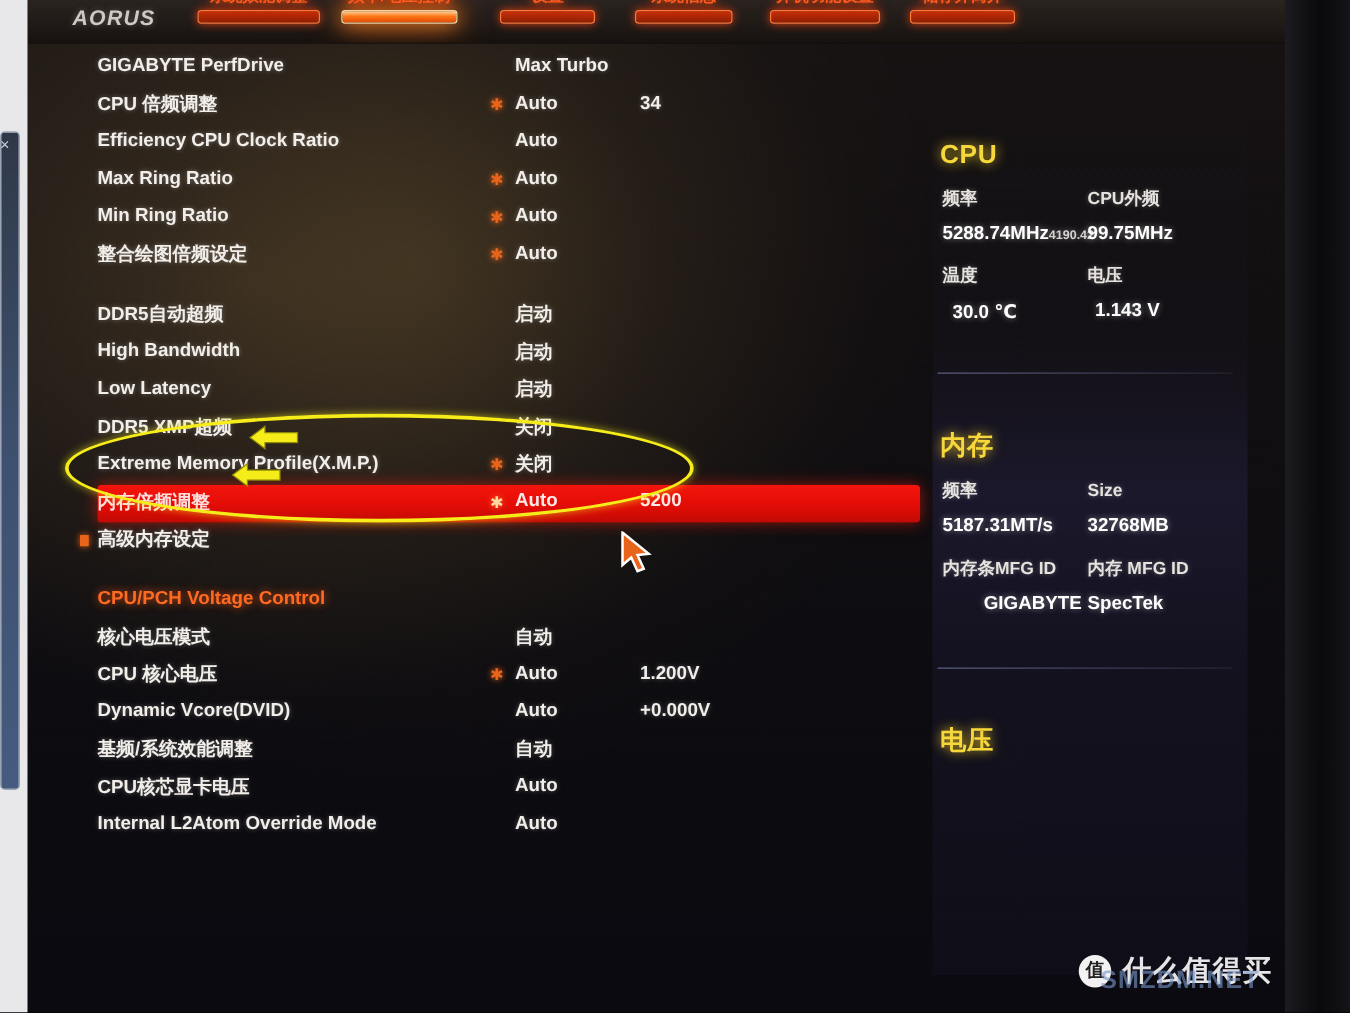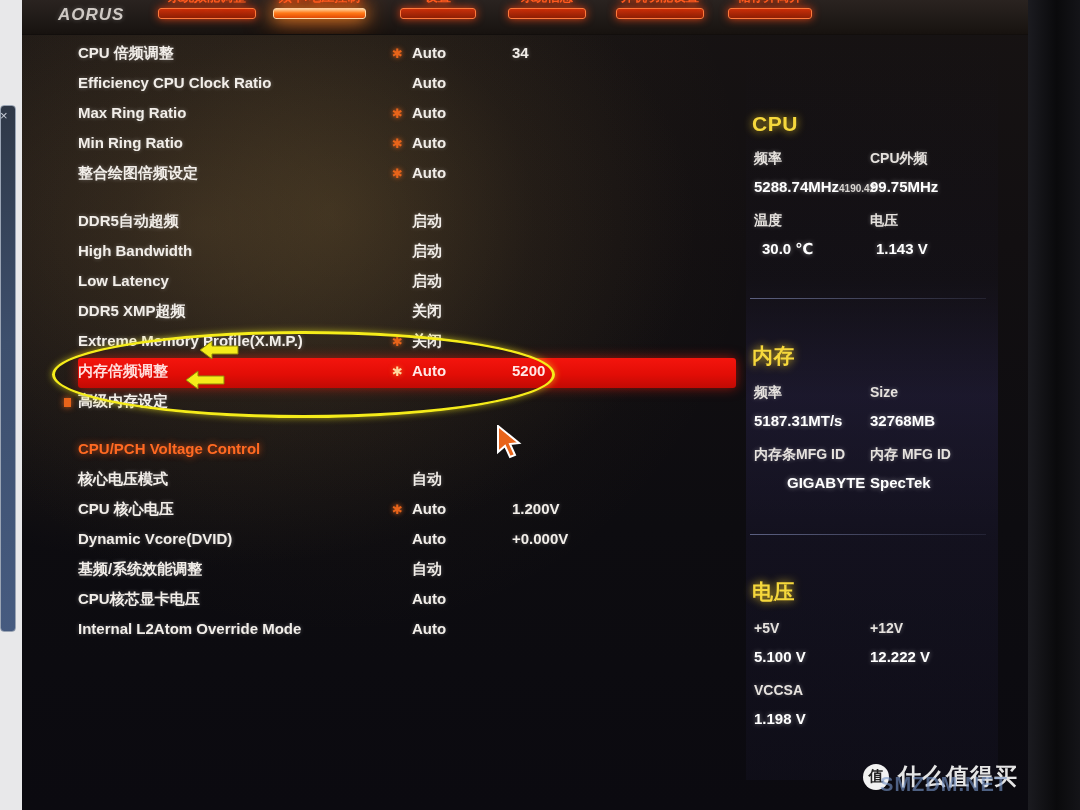--- a/index.html
+++ b/index.html
@@ -131,20 +131,24 @@
           </div>
           <div class="tab" style="left: 700px; width: 96px;">
             <span class="tlabel">储存并离开</span>
             <span class="tbar" style="width: 82px;"></span>
           </div>
         </div>
     </div>
 
     <div class="list" id="list-host">
         <div class="row">
+          <span class="lbl">GIGABYTE PerfDrive</span>
+          <span class="val">Max Turbo</span>
+        </div>
+        <div class="row">
           <span class="lbl">CPU 倍频调整</span>
           <span class="star">✱</span>
           <span class="val">Auto</span>
           <span class="val2">34</span>
         </div>
         <div class="row">
           <span class="lbl">Efficiency CPU Clock Ratio</span>
           <span class="val">Auto</span>
         </div>
         <div class="row">
@@ -254,28 +258,20 @@
           <div class="hwk" style="left:2px;top:70px;">内存条MFG ID</div>
           <div class="hwk" style="left:118px;top:70px;">内存 MFG ID</div>
           <div class="hwv" style="left:18px;top:98px;margin-left:17px;">GIGABYTE</div>
           <div class="hwv" style="left:118px;top:98px;">SpecTek</div>
         </div>
       </div>
       <div class="hwdiv" style="top:494px;"></div>
 
       <div class="hwsec" style="position:absolute;top:538px;left:0;width:252px;">
         <div class="htitle">电压</div>
-        <div class="hwgrid" style="height:124px;">
-          <div class="hwk" style="left:2px;top:8px;">+5V</div>
-          <div class="hwk" style="left:118px;top:8px;">+12V</div>
-          <div class="hwv" style="left:2px;top:36px;">5.100 V</div>
-          <div class="hwv" style="left:118px;top:36px;">12.222 V</div>
-          <div class="hwk" style="left:2px;top:70px;">VCCSA</div>
-          <div class="hwv" style="left:2px;top:98px;">1.198 V</div>
-        </div>
       </div>
     </div>
 
     <div class="ellipse"></div>
 
     <svg class="arrow" style="left:176px;top:337px;" width="42" height="26">
       <polygon points="2,13 14,4 14,9 40,9 40,17 14,17 14,22" fill="#f5ec1a" stroke="#8d8806" stroke-width="1"></polygon>
     </svg>
     <svg class="arrow" style="left:162px;top:367px;" width="42" height="26">
       <polygon points="2,13 14,4 14,9 40,9 40,17 14,17 14,22" fill="#f5ec1a" stroke="#8d8806" stroke-width="1"></polygon>

